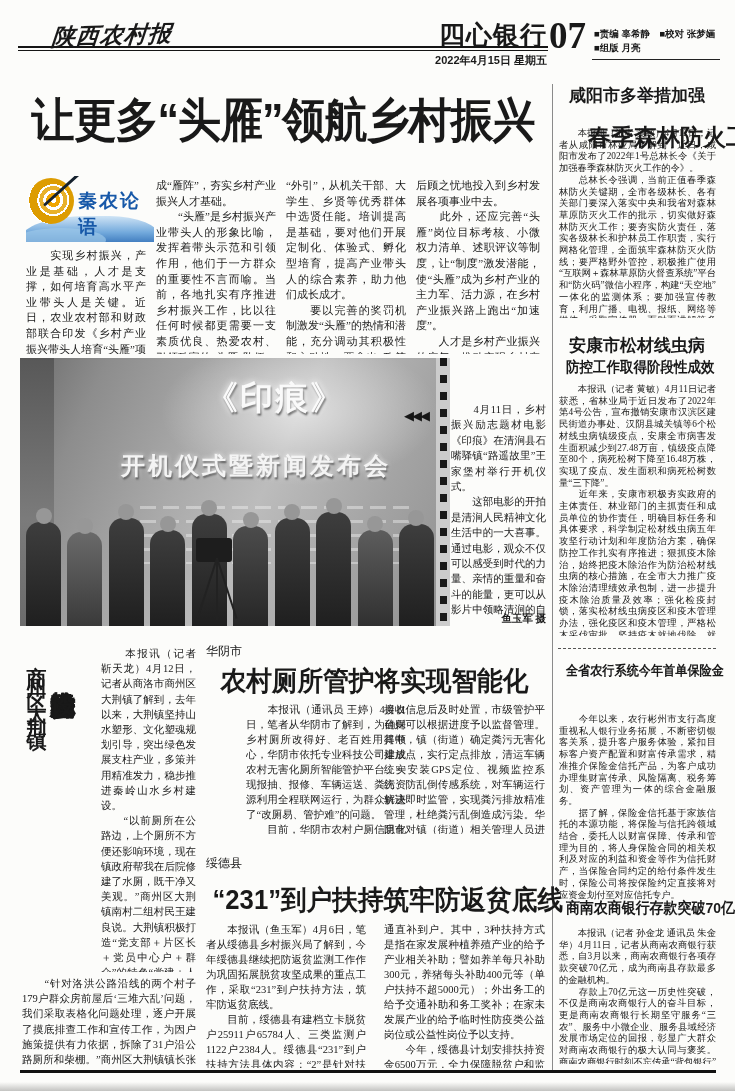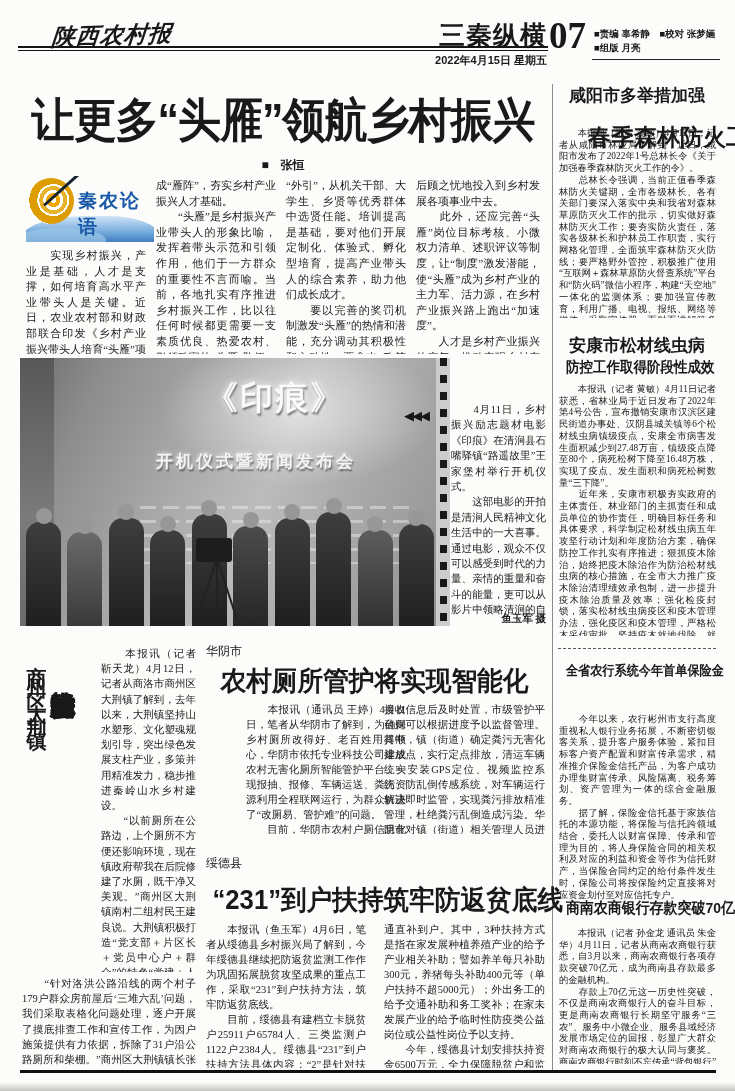--- a/index.html
+++ b/index.html
@@ -45,21 +45,21 @@
   .qn-text{position:absolute;left:52px;top:12px;font-weight:900;font-size:19px;
         color:#1758a8;letter-spacing:2px;font-family:"Liberation Serif",serif;}
 
   
   .photo{left:20px;top:358px;width:421px;height:268px;overflow:hidden;
         background:linear-gradient(115deg,#6c6c6c 0%,#8d8d8d 16%,#a9a9a9 38%,#bcbcbc 55%,#a3a3a3 78%,#8f8f8f 100%);padding-left:9px;}
   .photo .glow{position:absolute;left:30%;top:-10%;width:70%;height:60%;
         background:radial-gradient(ellipse at center,rgba(255,255,255,.55),rgba(255,255,255,0) 65%);}
   .ph-t1{position:absolute;left:150px;top:18px;width:210px;text-align:center;font-weight:900;font-size:33px;
         color:#fafafa;text-shadow:0 0 7px rgba(255,255,255,.95),1px 2px 2px #444;letter-spacing:2px;}
-  .ph-t2{position:absolute;left:86px;top:92px;width:300px;text-align:center;font-weight:900;font-size:17px;
+  .ph-t2{position:absolute;left:86px;top:92px;width:300px;text-align:center;font-weight:900;font-size:24px;
         color:#f4f4f4;text-shadow:0 0 5px rgba(255,255,255,.8),1px 2px 2px #3c3c3c;letter-spacing:3px;}
   .ph-lines{position:absolute;left:120px;top:148px;width:270px;height:58px;opacity:.75;
         background:repeating-linear-gradient(180deg,rgba(245,245,245,.55) 0 3px,rgba(0,0,0,0) 3px 14px);
         -webkit-mask-image:repeating-linear-gradient(90deg,#000 0 16px,transparent 16px 23px);
         mask-image:repeating-linear-gradient(90deg,#000 0 16px,transparent 16px 23px);}
   .wall{position:absolute;left:0;top:0;width:34px;height:100%;background:linear-gradient(#585858,#7b7b7b 60%,#6b6b6b);}
   .crowd{position:absolute;left:6px;right:16px;bottom:0;height:128px;display:flex;align-items:flex-end;gap:3px;justify-content:space-between;}
   .person{position:relative;width:35px;background:linear-gradient(#3e3e3e,#1f1f1f);border-radius:14px 14px 0 0;}
   .person::before{content:"";position:absolute;top:-14px;left:50%;margin-left:-8px;width:16px;height:16px;border-radius:50%;background:#979797;}
   .person:nth-child(1){height:104px;} .person:nth-child(2){height:94px;background:linear-gradient(#6a6a6a,#3a3a3a);}
@@ -112,33 +112,32 @@
   
   .v-div{left:552px;top:84px;width:1px;height:986px;background:#8a8a8a;}
   .bottom-rule{left:20px;top:1070px;width:696px;height:3px;background:#111;}
 </style>
 </head>
 <body>
 
 <div class="page">
 
   <div class="abs mast-logo">陕西农村报</div>
-  <div class="abs sec-title">三秦纵横</div>
+  <div class="abs sec-title">四心银行</div>
   <div class="abs page-no">07</div>
   <div class="abs hd-rule"></div>
   <div class="abs hd-date sans">2022年4月15日 星期五</div>
   <div class="abs ed-block sans">
     <div>■责编 辜希静　■校对 张梦婳</div>
     <div>■组版 月亮</div>
   </div>
   <div class="abs ed-rule"></div>
   <div class="abs v-div"></div>
 
   <div class="abs lead-hl sans">让更多“头雁”领航乡村振兴</div>
-  <div class="abs lead-byline sans">■　张恒</div>
 
   <div class="abs qn-logo">
     <div class="qn-wave"></div>
     <div class="qn-wave2"></div>
     <div class="qn-swirl"></div>
     <div class="qn-pen"></div>
     <div class="qn-text">秦农论语</div>
   </div>
 
   <div class="abs lead-col c1 just">

